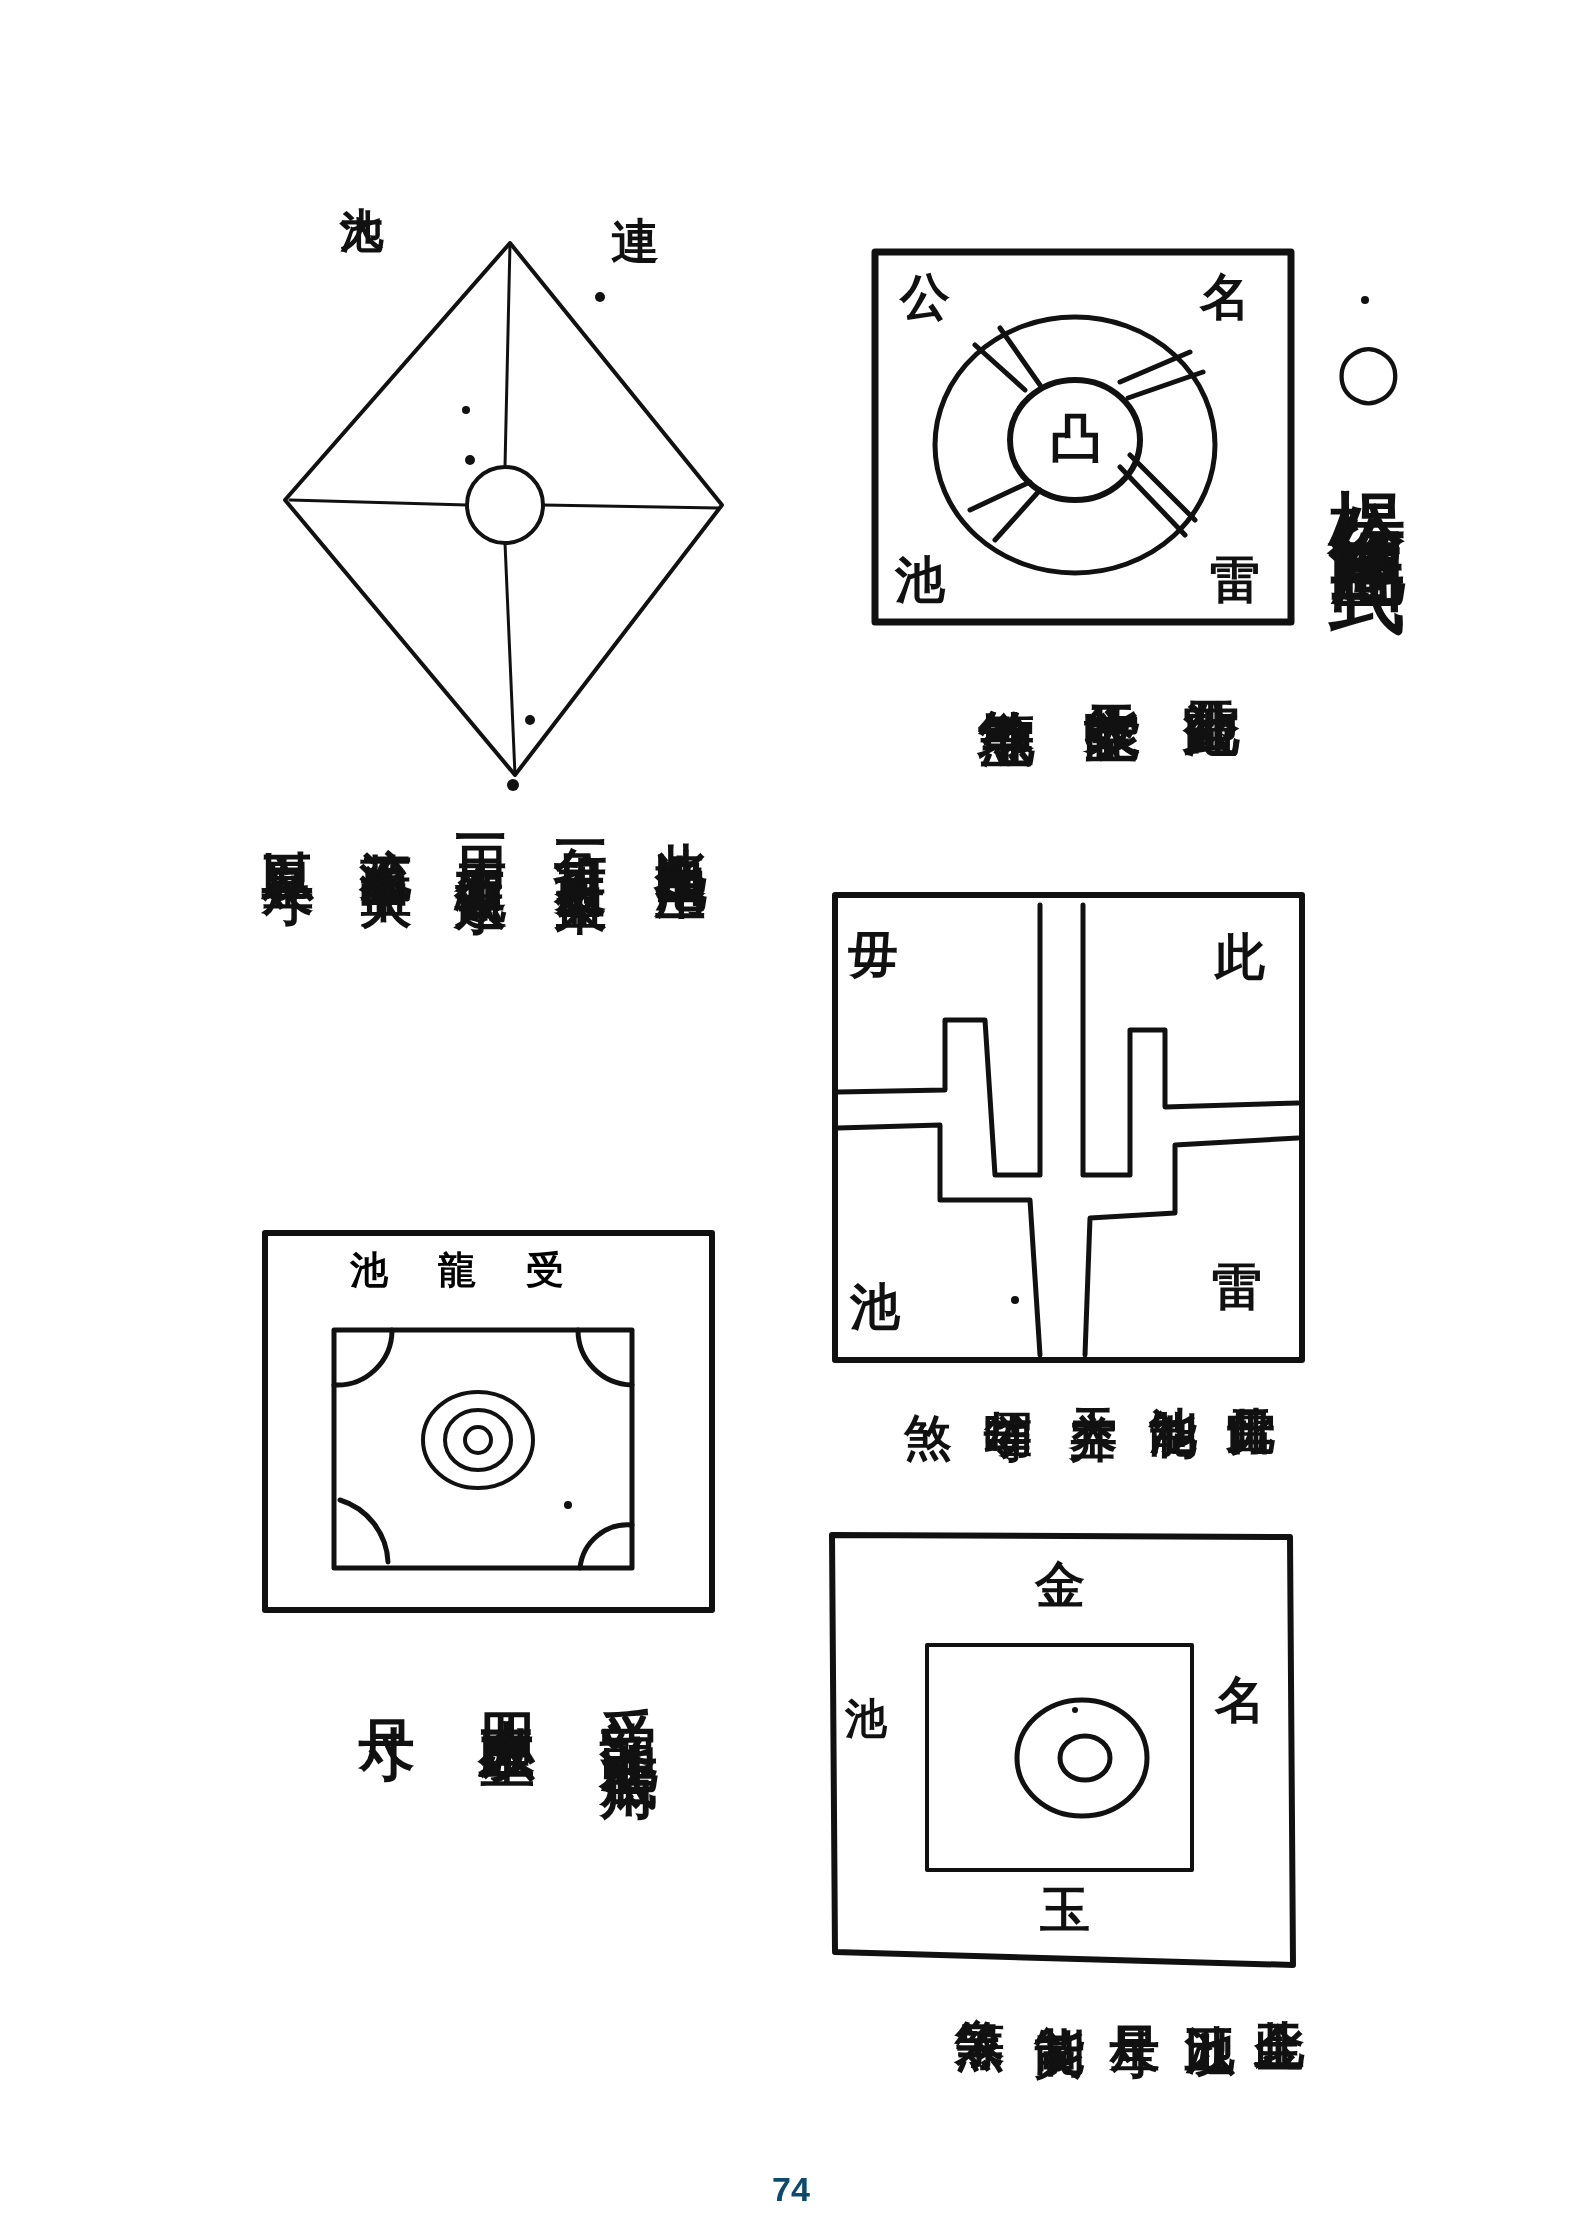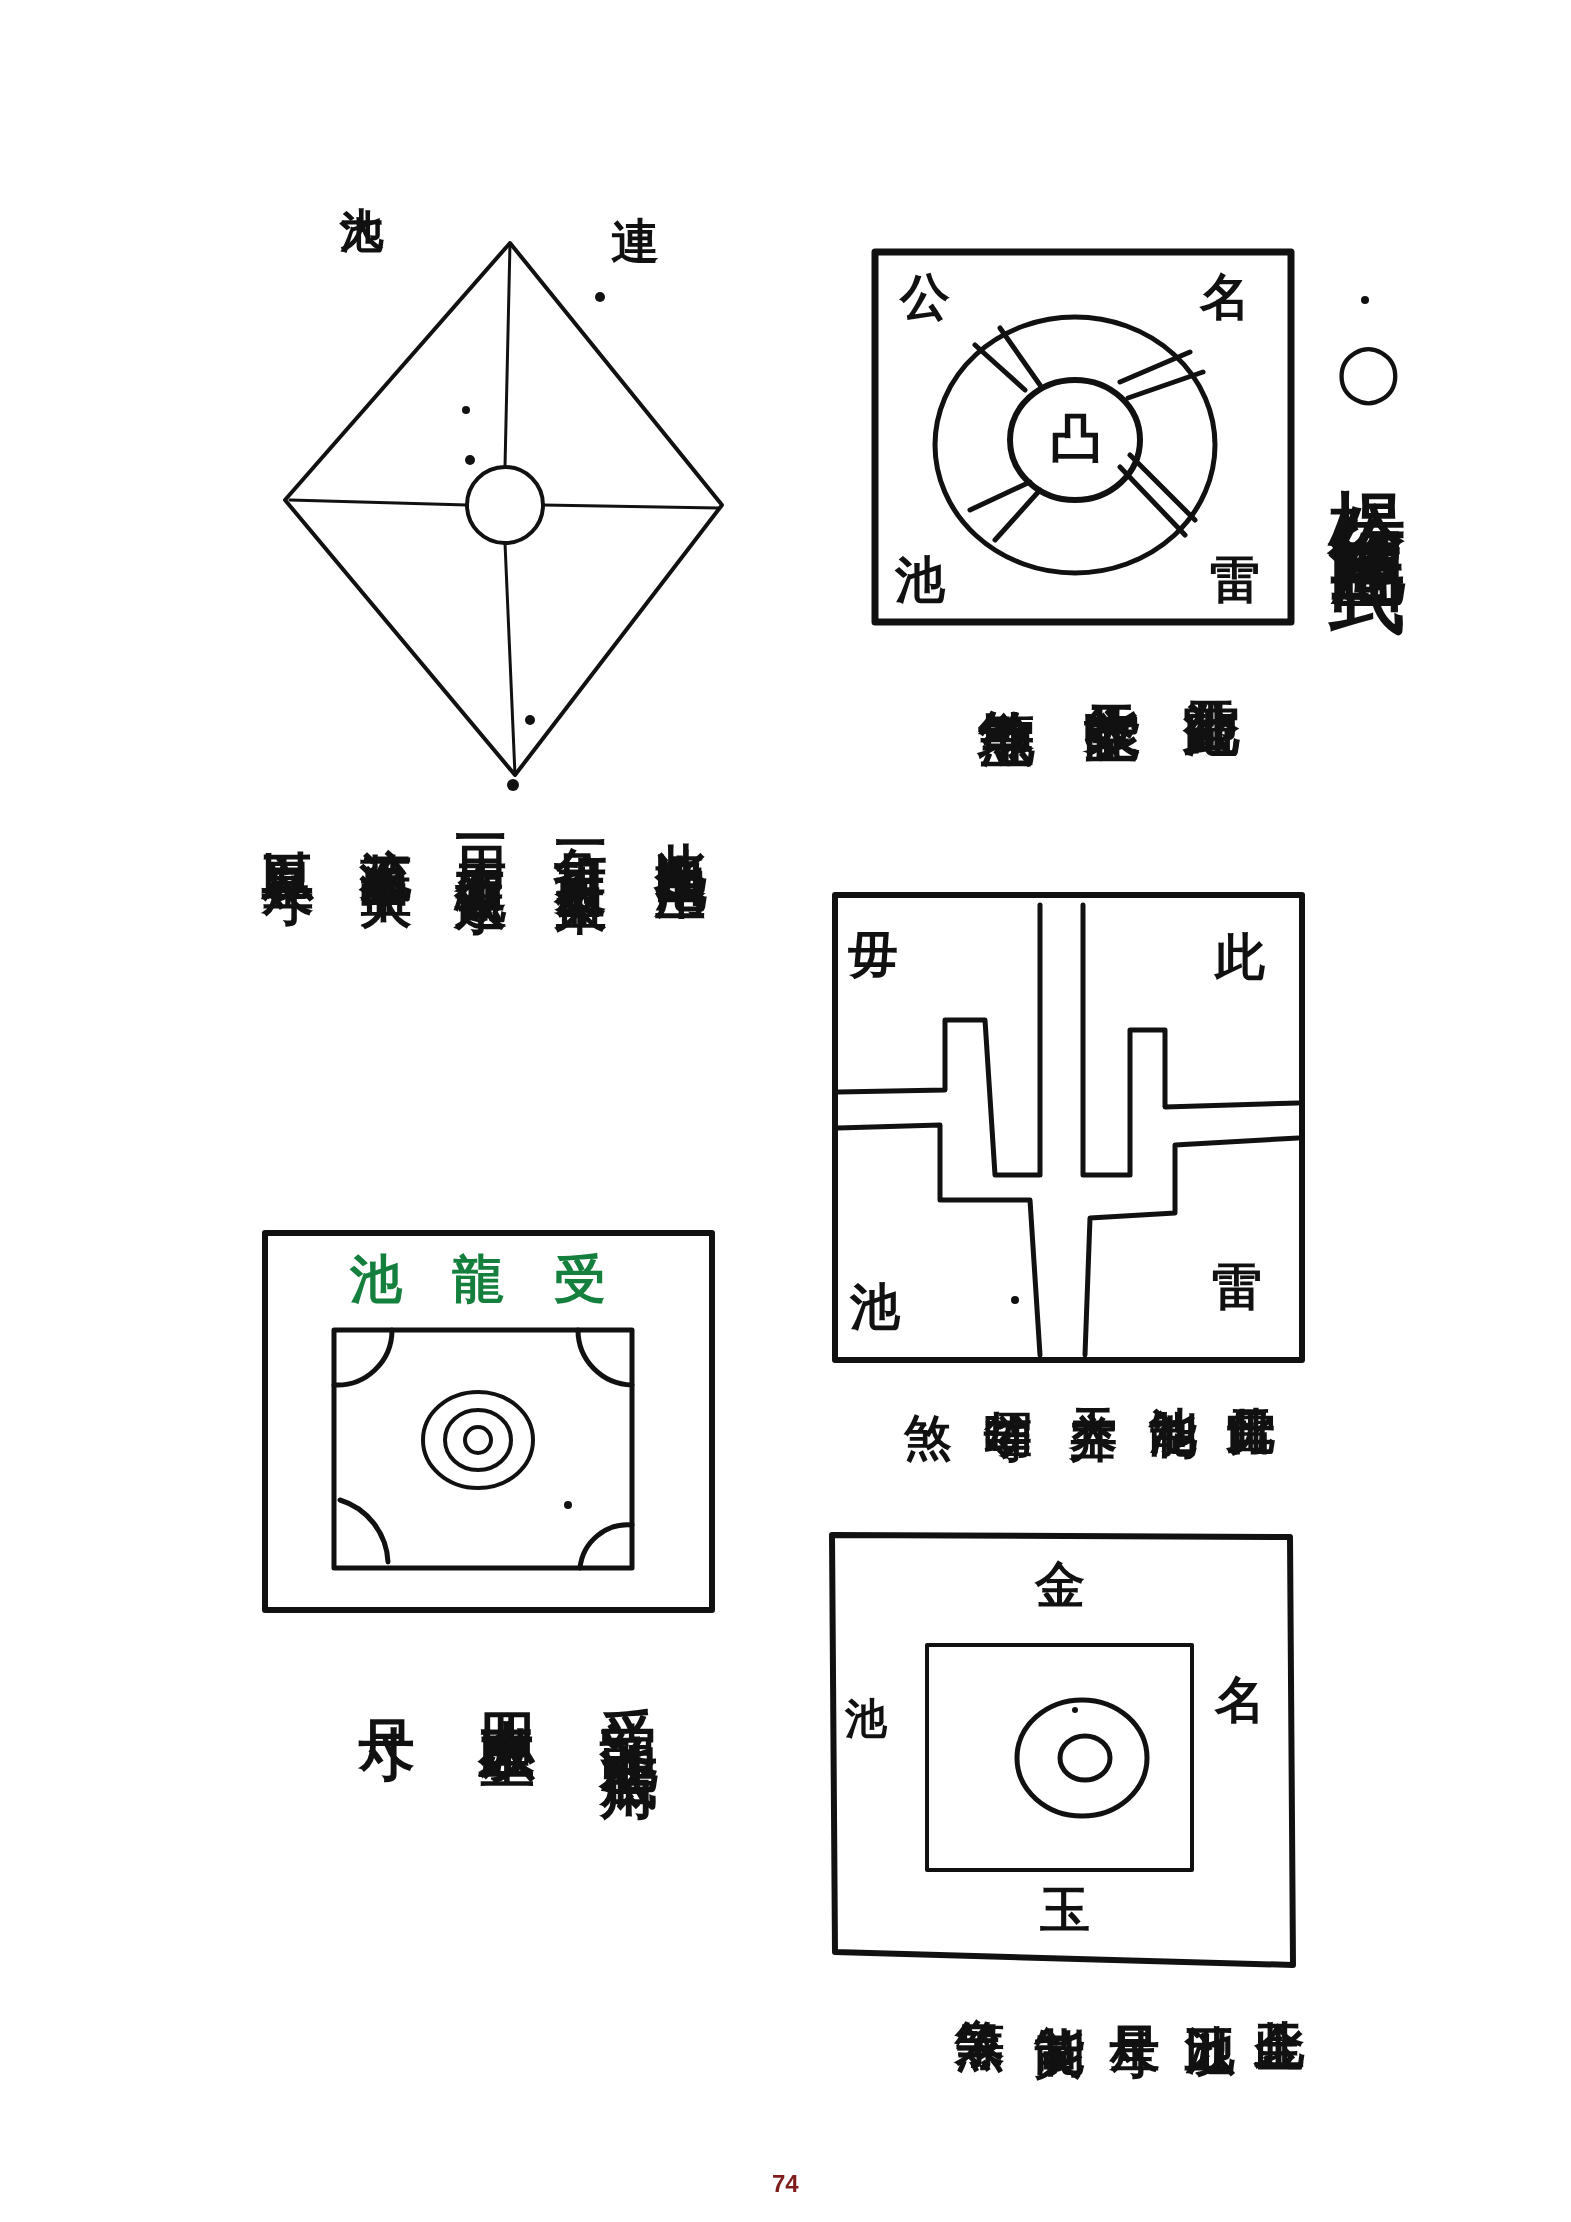--- a/index.html
+++ b/index.html
@@ -5,22 +5,22 @@
   html, body { margin: 0; padding: 0; background: #ffffff; }
   body { width: 1571px; height: 2222px; position: relative; overflow: hidden;
          font-family: "DejaVu Serif", "Liberation Serif", serif; color: #111; }
   svg.art { position: absolute; left: 0; top: 0; }
   .vcol { position: absolute; writing-mode: vertical-rl; font-size: 52px; line-height: 1;
           letter-spacing: 6px; font-weight: bold; color: #111; white-space: nowrap; }
   .vcol.sm { font-size: 48px; letter-spacing: 2px; }
   .title-col { position: absolute; writing-mode: vertical-rl; font-size: 76px; line-height: 1;
                letter-spacing: 14px; font-weight: bold; color: #111; }
   .lbl { position: absolute; font-size: 50px; font-weight: bold; line-height: 1; color: #111; }
-  .hlbl { position: absolute; font-size: 52px; font-weight: bold; letter-spacing: 50px; color: #15803d; }
-  .pageno { position: absolute; font-family: "Liberation Sans", sans-serif; font-size: 24px; font-weight: bold; color: #7f1d1d; }
+  .hlbl { position: absolute; font-size: 38px; font-weight: bold; letter-spacing: 50px; color: #000000; }
+  .pageno { position: absolute; font-family: "Liberation Sans", sans-serif; font-size: 34px; font-weight: bold; color: #0c4a6e; }
 </style>
 </head>
 <body>
 
 <svg class="art" width="1571" height="2222" viewBox="0 0 1571 2222">
   <g fill="none" stroke="#111" stroke-width="5" stroke-linecap="round" stroke-linejoin="round">
 
     <g>
       <polygon points="510,243 722,505 515,775 285,500" stroke-width="4"></polygon>
       <line x1="510" y1="243" x2="505" y2="467" stroke-width="3"></line>

